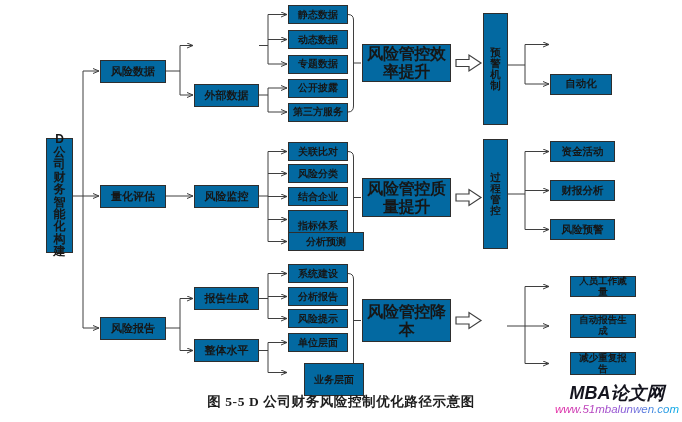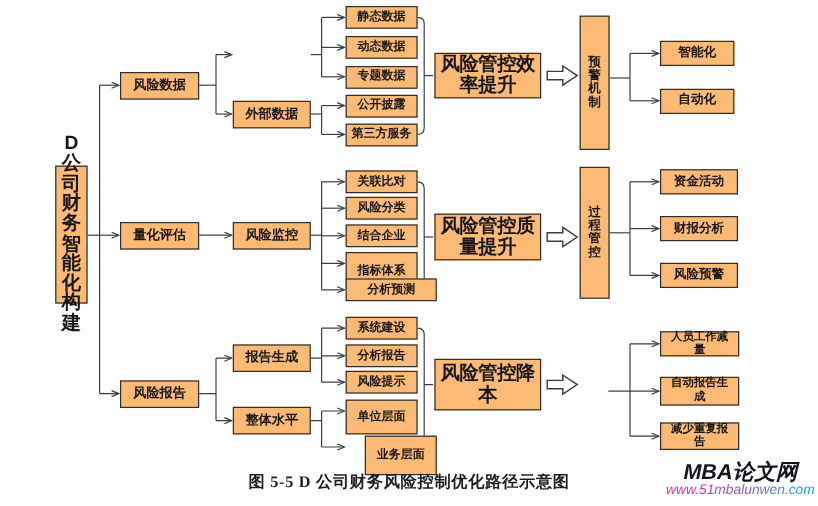--- a/index.html
+++ b/index.html
@@ -1,28 +1,28 @@
 <!DOCTYPE html>
 <html><head>
 <meta charset="utf-8">
 <style>
   html,body{margin:0;padding:0;background:#fff;}
   .stage{position:relative;width:682px;height:422px;background:#fff;overflow:hidden;
          font-family:"Liberation Sans",sans-serif;}
   .lines{position:absolute;left:0;top:0;}
-  .box{position:absolute;box-sizing:border-box;border:1px solid #2e2e2e;background:#fdba74;
+  .box{position:absolute;box-sizing:border-box;border:1px solid #2e2e2e;background:#0369a1;
        display:flex;align-items:center;justify-content:center;text-align:center;
        font-weight:700;color:#161616;line-height:1.12;}
   .m{font-size:11px;}            
   .s{font-size:10px;}            
   .o{font-size:16px;letter-spacing:-0.3px;} 
   .r{font-size:10.5px;}          
-  .r2{font-size:9.5px;padding:0 6px;word-break:break-all;line-height:1.12;} 
+  .r2{font-size:9.5px;padding:0 6px;word-break:break-all;line-height:1.12;margin-left:20px;} 
   .v{word-break:break-all;line-height:1.03;} 
-  .v.root{font-size:16px;padding:0 6px;line-height:1.04;}
+  .v.root{font-size:12px;padding:0 6px;line-height:1.04;}
   .v.mech{font-size:10.5px;padding:0 6px;}
   .caption{position:absolute;left:0;top:393px;width:682px;text-align:center;
            font-family:"Liberation Serif",serif;font-weight:700;font-size:13.5px;
            color:#1d1d1d;letter-spacing:0.6px;}
   .wm{position:absolute;right:3px;top:384px;text-align:center;font-style:italic;}
   .wm-name{font-size:18px;font-weight:800;color:#14141e;line-height:1.05;}
   .wm-url{font-size:11.5px;color:#a24fd0;line-height:1.1;}
   @supports ((-webkit-background-clip:text) or (background-clip:text)){
     .wm-url{background:linear-gradient(90deg,#e6219f 0%,#8a57d8 55%,#00aee6 100%);
             -webkit-background-clip:text;background-clip:text;
@@ -119,21 +119,20 @@
 
   <div class="box m" style="left:100px;top:59.5px;width:66px;height:23px">风险数据</div>
   <div class="box m" style="left:194px;top:83.5px;width:65px;height:23px">外部数据</div>
   <div class="box s" style="left:288px;top:5px;width:60px;height:19px">静态数据</div>
   <div class="box s" style="left:288px;top:30px;width:60px;height:19px">动态数据</div>
   <div class="box s" style="left:288px;top:54.5px;width:60px;height:19px">专题数据</div>
   <div class="box s" style="left:288px;top:78.5px;width:60px;height:19px">公开披露</div>
   <div class="box s" style="left:288px;top:102.5px;width:60px;height:19px">第三方服务</div>
   <div class="box o" style="left:362px;top:44px;width:89px;height:38px">风险管控效率提升</div>
   <div class="box v mech" style="left:483px;top:13px;width:25px;height:112px">预警机制</div>
-  <div class="box r" style="left:550px;top:34px;width:62px;height:21px">智能化</div>
   <div class="box r" style="left:550px;top:73.5px;width:62px;height:21px">自动化</div>
 
   <div class="box m" style="left:100px;top:184.5px;width:66px;height:23px">量化评估</div>
   <div class="box m" style="left:194px;top:184.5px;width:65px;height:23px">风险监控</div>
   <div class="box s" style="left:288px;top:142px;width:60px;height:19px">关联比对</div>
   <div class="box s" style="left:288px;top:164px;width:60px;height:19px">风险分类</div>
   <div class="box s" style="left:288px;top:187px;width:60px;height:19px">结合企业</div>
   <div class="box s" style="left:288px;top:210px;width:60px;height:31px">指标体系</div>
   <div class="box s" style="left:288px;top:232px;width:76px;height:19px">分析预测</div>
   <div class="box o" style="left:362px;top:178px;width:89px;height:39px">风险管控质量提升</div>
@@ -141,21 +140,21 @@
   <div class="box r" style="left:550px;top:141px;width:65px;height:21px">资金活动</div>
   <div class="box r" style="left:550px;top:180px;width:65px;height:21px">财报分析</div>
   <div class="box r" style="left:550px;top:219px;width:65px;height:21px">风险预警</div>
 
   <div class="box m" style="left:100px;top:316.5px;width:66px;height:23px">风险报告</div>
   <div class="box m" style="left:194px;top:287px;width:65px;height:23px">报告生成</div>
   <div class="box m" style="left:194px;top:339px;width:65px;height:23px">整体水平</div>
   <div class="box s" style="left:288px;top:264px;width:60px;height:19px">系统建设</div>
   <div class="box s" style="left:288px;top:287px;width:60px;height:19px">分析报告</div>
   <div class="box s" style="left:288px;top:309px;width:60px;height:19px">风险提示</div>
-  <div class="box s" style="left:288px;top:333px;width:60px;height:29px">单位层面</div>
+  <div class="box s" style="left:288px;top:333px;width:60px;height:19px">单位层面</div>
   <div class="box s" style="left:304px;top:363px;width:60px;height:33px">业务层面</div>
   <div class="box o" style="left:362px;top:299px;width:89px;height:43px">风险管控降本</div>
   <div class="box r2" style="left:550px;top:276px;width:66px;height:21px">人员工作减量</div>
   <div class="box r2" style="left:550px;top:314px;width:66px;height:24px">自动报告生成</div>
   <div class="box r2" style="left:550px;top:352px;width:66px;height:23px">减少重复报告</div>
 
   <div class="caption">图 5-5  D 公司财务风险控制优化路径示意图</div>
 
   <div class="wm">
     <div class="wm-name">MBA论文网</div>

